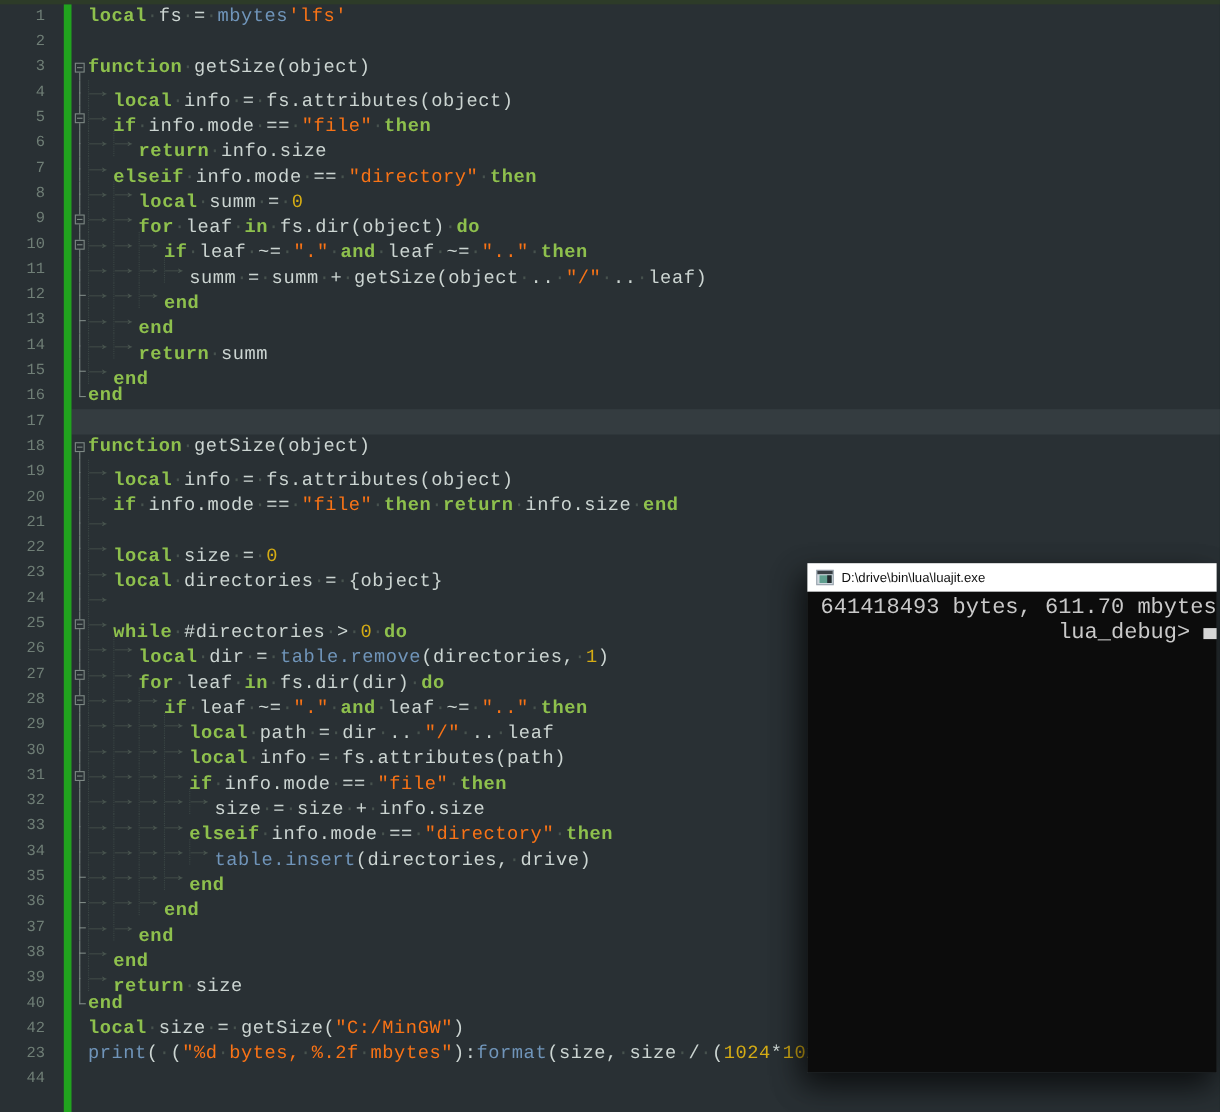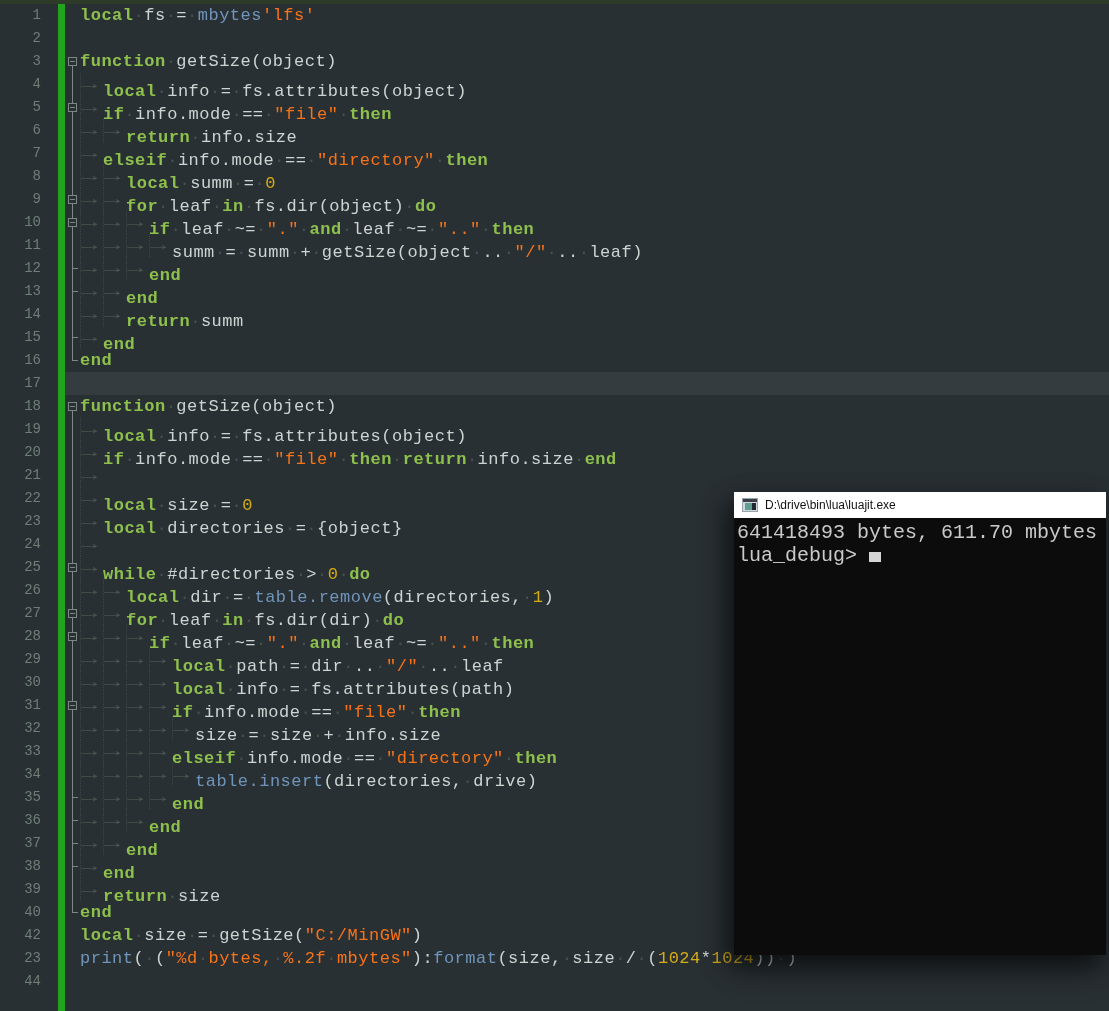--- a/index.html
+++ b/index.html
@@ -24,32 +24,32 @@
   .code{flex:1;white-space:pre;font-size:17px;line-height:23px;letter-spacing:.5px;color:#ccd5d2;}
   .k{color:#8ec04d;font-weight:bold;}
   .s{color:#f97316;}
   .b{color:#7095ba;}
   .n{color:#d5ac14;}
   .p{color:#ccd5d2;}
   .sp{color:#47524e;}
   .tab{display:inline-block;width:22px;color:#49554f;border-left:1px dotted #3b4645;overflow:hidden;}
   .tab i{font-style:normal;display:inline-block;transform:scaleX(1.6);transform-origin:left center;}
   
-  .console{position:absolute;left:734px;top:492px;width:372px;height:463px;z-index:10;
+  .console{position:absolute;left:734px;top:512px;width:372px;height:463px;z-index:10;
            box-shadow:-8px 10px 24px rgba(0,0,0,.45), 0 14px 28px rgba(0,0,0,.4);}
   .c-title{height:26px;background:#ffffff;display:flex;align-items:center;
            font-family:"Liberation Sans",sans-serif;font-size:12px;color:#111;}
   .c-icon{width:16px;height:14px;margin:0 7px 0 8px;position:relative;flex:none;
           background:#cfd8de;border:1px solid #9aa4ad;box-sizing:border-box;}
   .c-icon::before{content:"";position:absolute;left:0;right:0;top:0;height:3px;background:#3a4046;}
   .c-icon::after{content:"";position:absolute;left:2px;top:4px;width:7px;height:7px;background:#5f9e8f;
           border-right:4px solid #23282e;}
   .c-body{height:437px;background:#0c0c0c;color:#c9c9c9;font-family:"Liberation Mono",monospace;
           font-size:20px;line-height:23px;padding:3px 0 0 3px;box-sizing:border-box;white-space:pre;}
-  .c-line{height:23px;}
+  .c-line{height:23px;text-align:right;}
   .c-cursor{display:inline-block;width:12px;height:10px;background:#d6d6d6;transform:translateY(1px);}
 </style>
 </head>
 <body>
 
 <div class="screen">
   <div class="topstrip"></div>
   <div class="rows">
       <div class="row">
         <div class="num">1</div>

